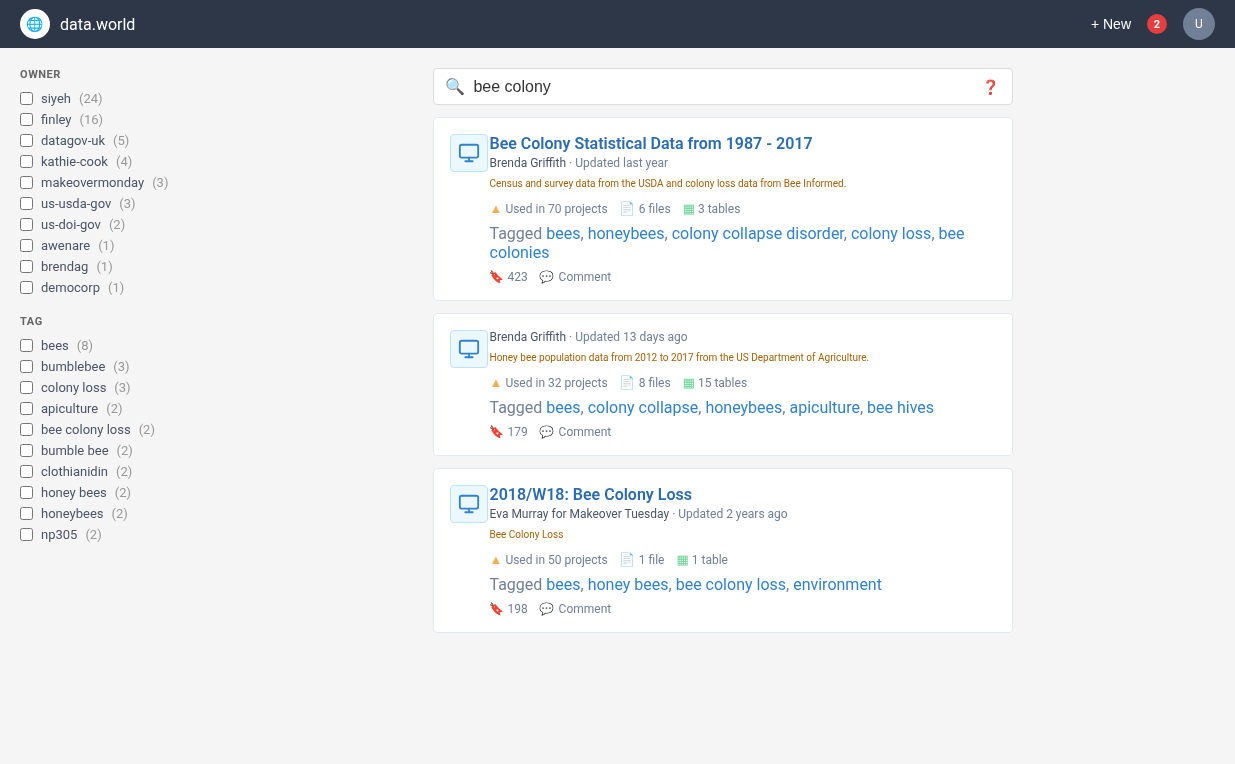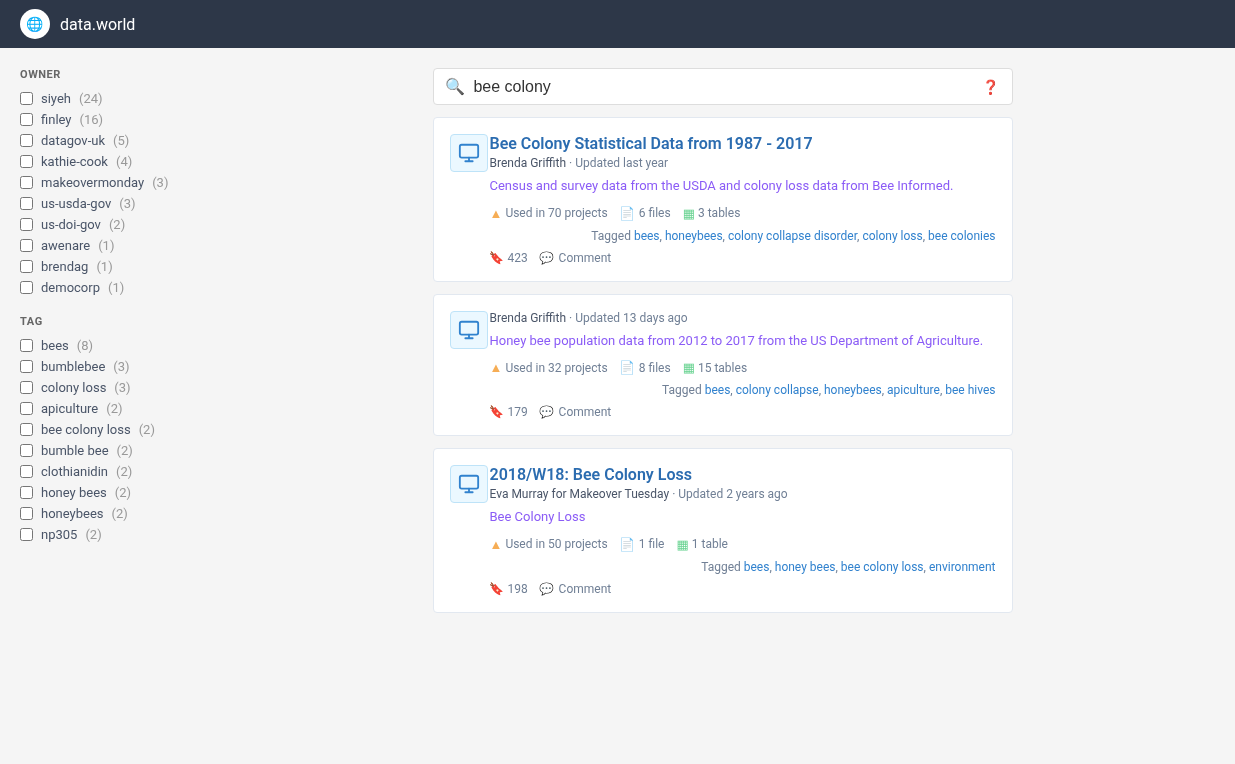--- a/index.html
+++ b/index.html
@@ -172,42 +172,49 @@
     .result-info { flex: 1; }
     .result-title {
       font-size: 16px;
       font-weight: 600;
       color: #2b6cb0;
       cursor: pointer;
       margin-bottom: 3px;
     }
     .result-meta { font-size: 12px; color: #718096; margin-bottom: 6px; }
     .result-meta span { color: #4a5568; }
-    .result-description { font-size: 13px; color: #8b5cf6; margin-bottom: 10px; line-height: 1.5; }
+    .result-description { font-size: 10px; color: #a16207; margin-bottom: 10px; line-height: 1.5; }
     .result-stats {
       display: flex; align-items: center; gap: 12px;
       font-size: 12px; color: #718096; margin-bottom: 8px;
     }
     .stat-item { display: flex; align-items: center; gap: 3px; }
     .stat-icon { font-size: 13px; }
     .stat-icon.projects { color: #f6ad55; }
     .stat-icon.files { color: #718096; }
     .stat-icon.tables { color: #68d391; }
-    .result-tags { font-size: 12px; color: #718096; margin-bottom: 8px; text-align: right; }
+    .result-tags { font-size: 16px; color: #718096; margin-bottom: 8px; }
     .result-tags a { color: #3182ce; text-decoration: none; }
     .result-actions { display: flex; align-items: center; gap: 12px; font-size: 12px; color: #718096; }
     .result-actions span { display: flex; align-items: center; gap: 4px; cursor: pointer; }
   </style>
 </head>
 <body>
 
 <header class="header">
   <div class="header-left">
     <div class="logo-icon">🌐</div>
     <span class="logo-text">data.world</span>
+  </div>
+  <div class="header-right">
+    <button class="new-btn">
+      <span>+ New</span>
+    </button>
+    <div class="notif-badge">2</div>
+    <div class="avatar">U</div>
   </div>
 </header>
 
 <div class="main-layout">
 
   <aside class="sidebar">
     <div class="sidebar-section-title">OWNER</div>
     <div id="owner-list">
         <div class="sidebar-item">
           <input type="checkbox" style="">

